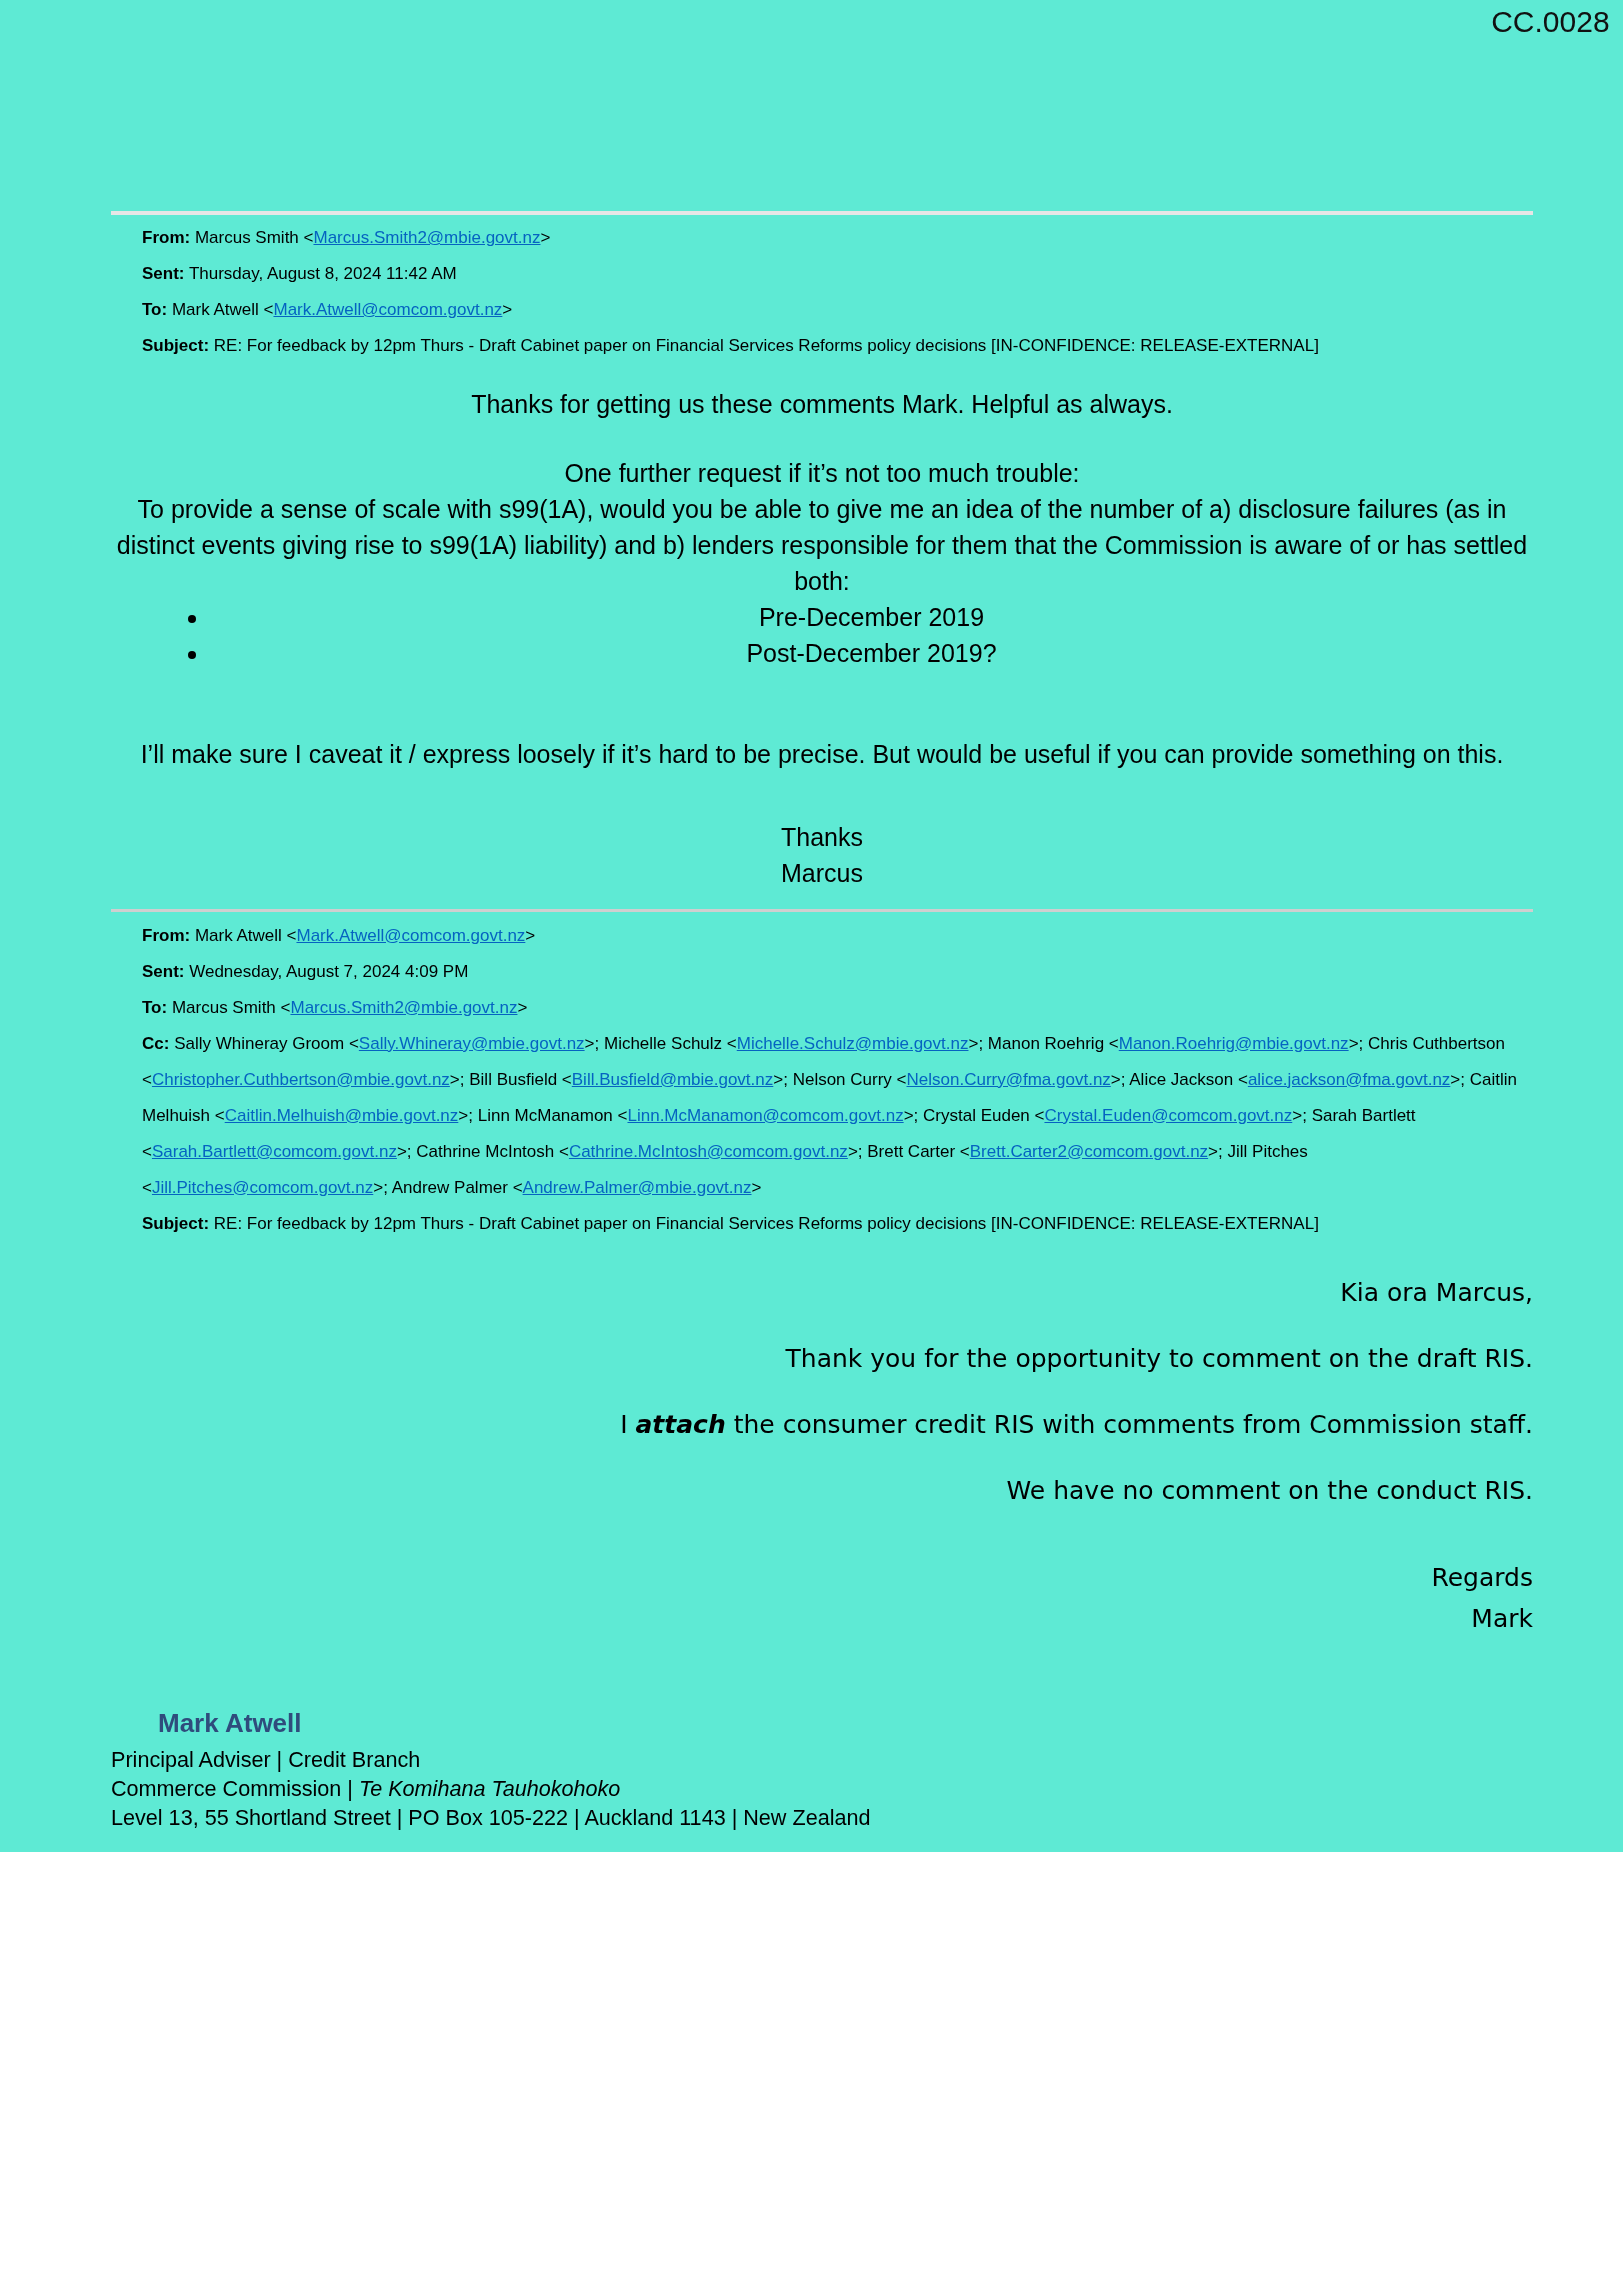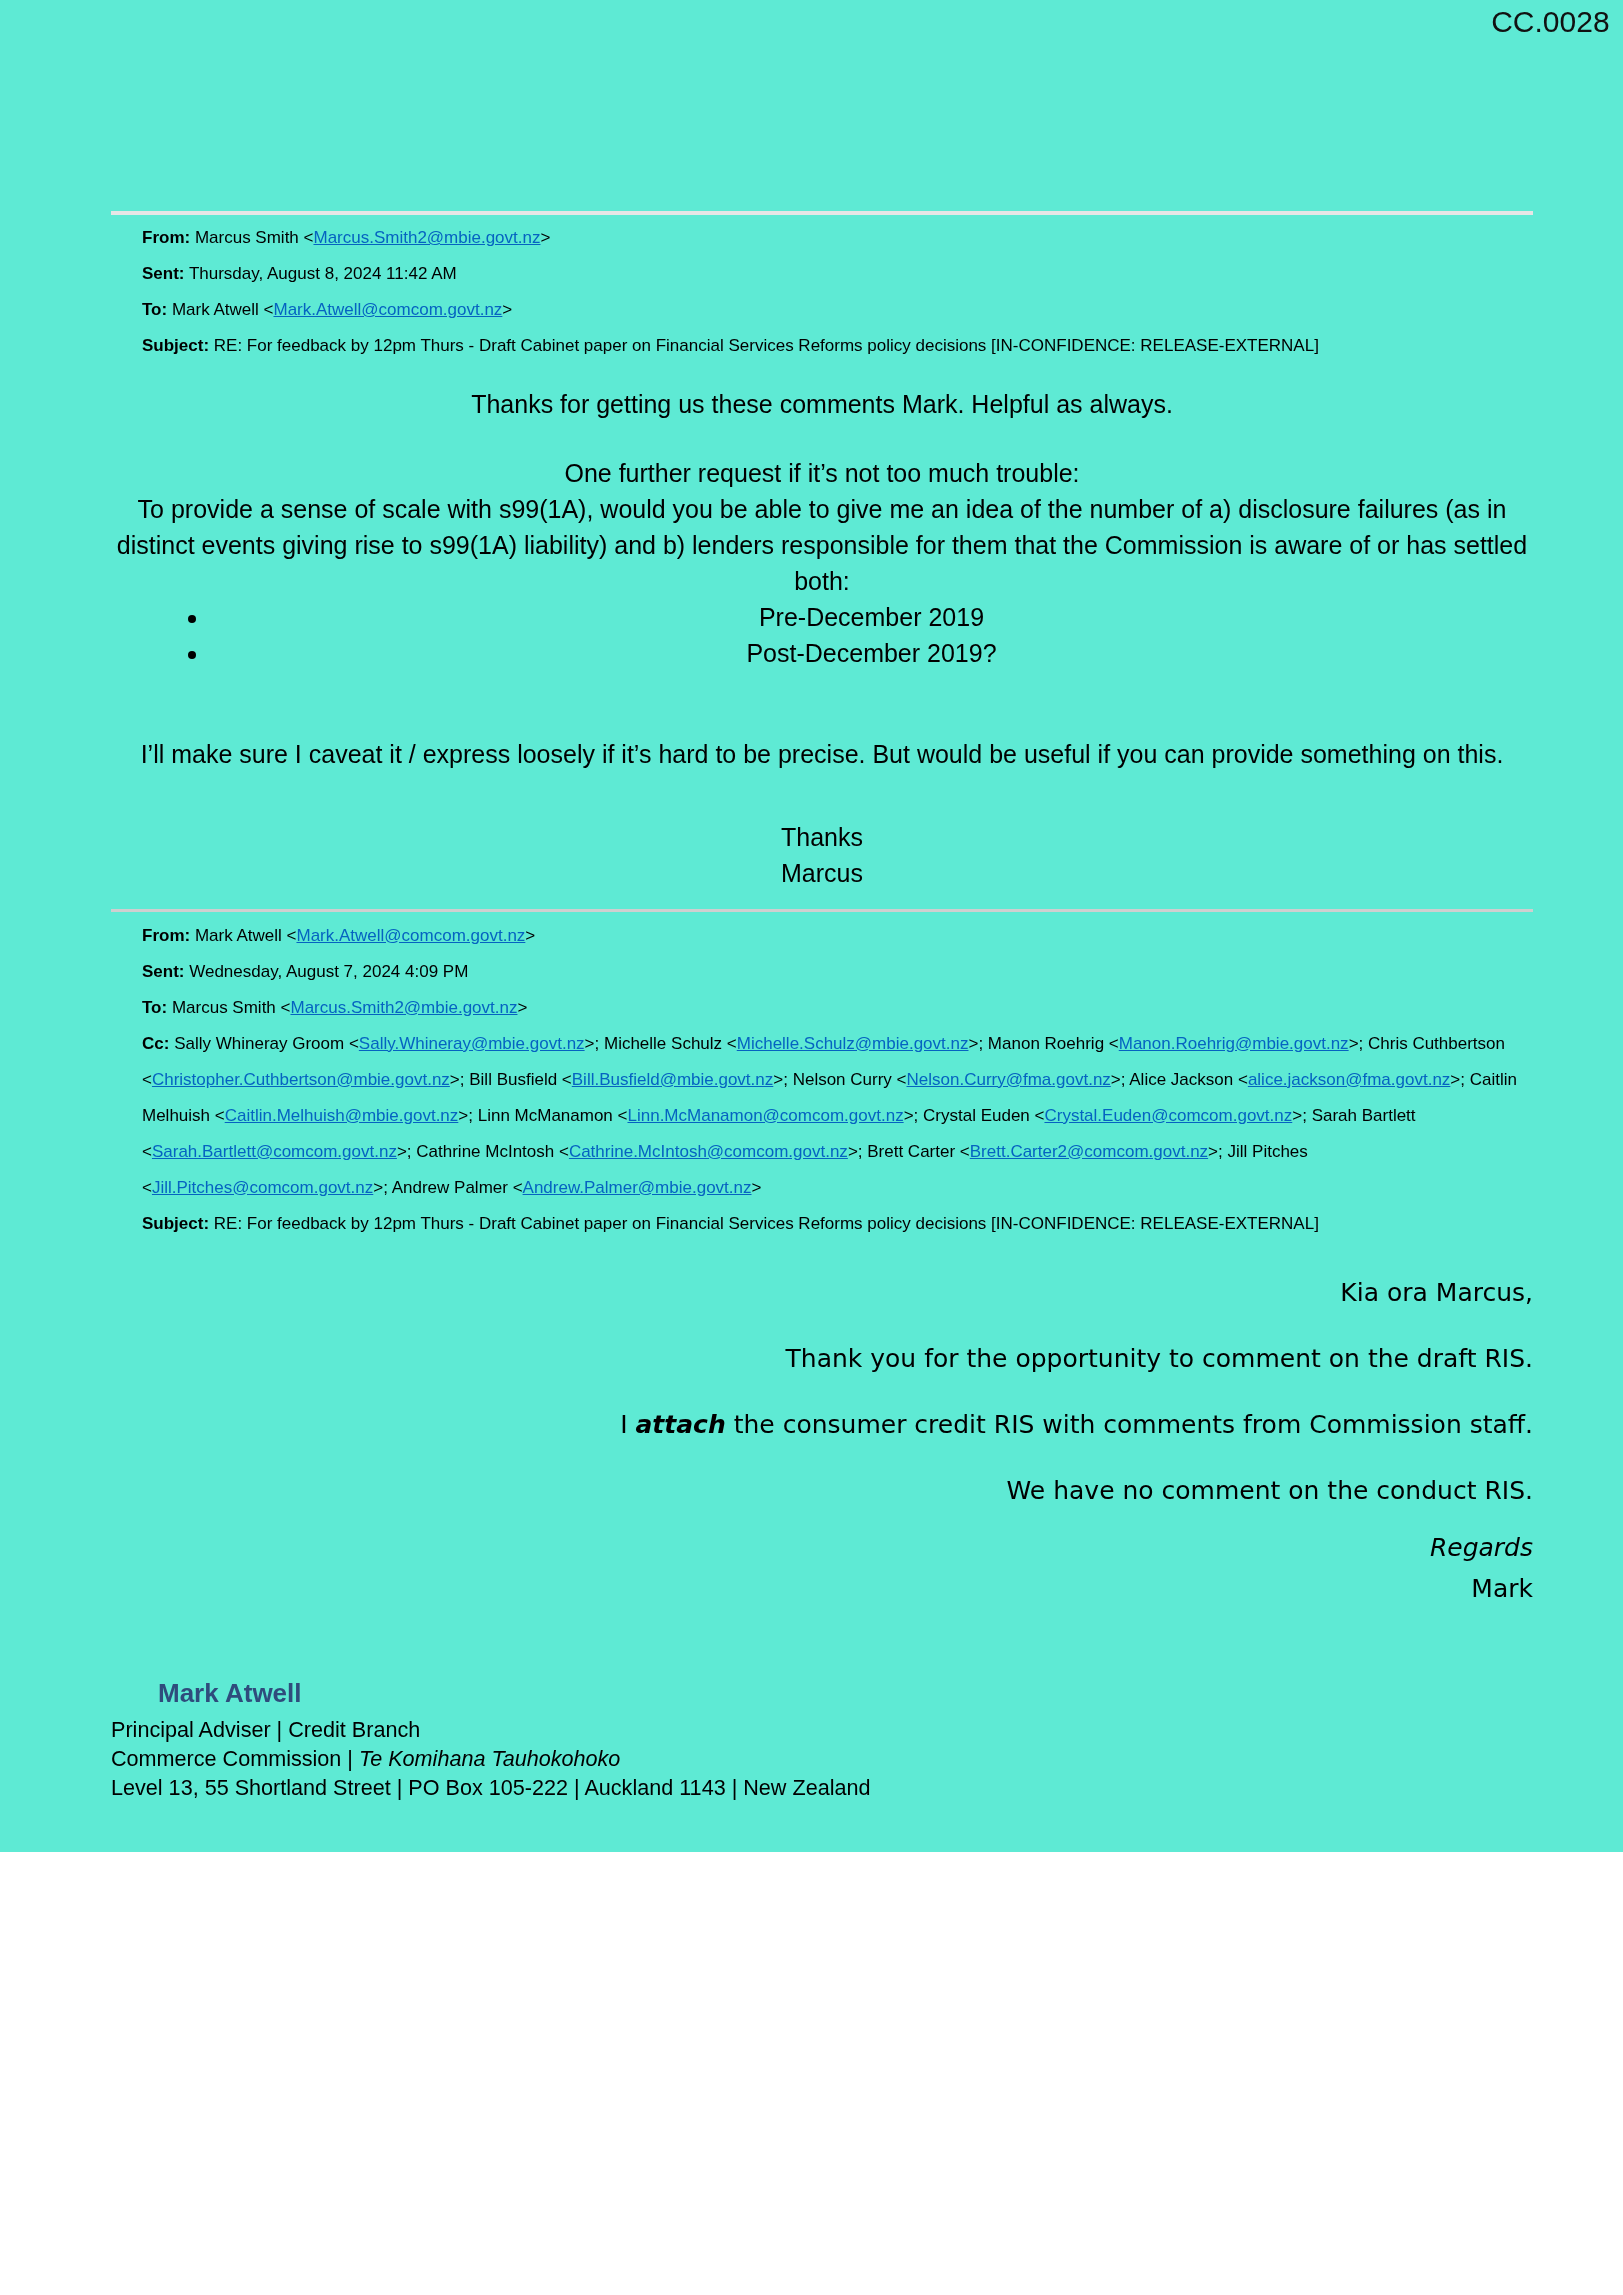--- a/index.html
+++ b/index.html
@@ -42,21 +42,21 @@
   .p-one-further{margin-top:33px;}
   .p-scale{margin-top:0;}
   ul.bullets{margin:0;padding:0 0 0 99px;list-style:disc;}
   ul.bullets li{font-size:25px;line-height:36px;}
   .p-caveat{margin-top:65px;}
   .p-signoff{margin-top:47px;}
   .p-marcus{margin-top:0;}
   .b2{font-family:"DejaVu Sans",sans-serif;font-size:25px;line-height:33px;text-align:right;}
   .p-greeting{margin-top:34px;}
   .p-gap{margin-top:33px;}
-  .p-regards{margin-top:24px;font-style:italic;}
+  .p-regards{margin-top:54px;}
   .p-mark{margin-top:8px;}
   .attach-bold{font-weight:700;font-style:italic;}
   .signature{margin-top:72px;font-size:21.6px;line-height:29px;}
   .sig-name{font-size:26px;font-weight:700;color:var(--signature-name-blue,#2F4C7C);line-height:33px;margin-bottom:5.2px;margin-left:47px;}
   .sig-maori{font-style:italic;}
 </style>
 </head>
 <body>
 
 <div class="page">

